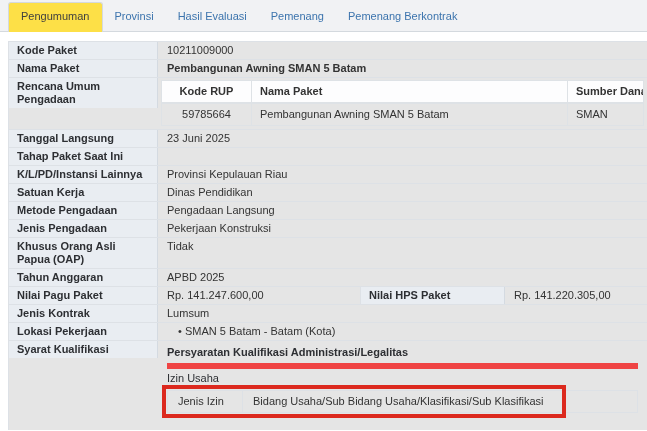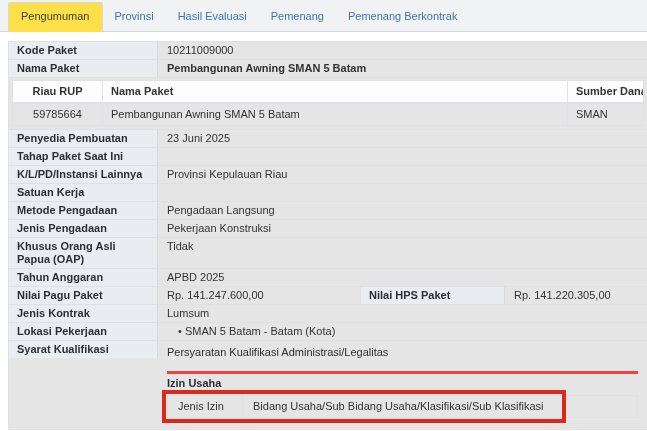--- a/index.html
+++ b/index.html
@@ -36,22 +36,22 @@
   
   .rup-wrap { padding:2px 3px 3px; }
   table.rup { border-collapse:collapse; width:100%; table-layout:fixed; }
   .rup th, .rup td { border:1px solid #dee2e6; padding:4px 8px; text-align:left;
                      white-space:nowrap; overflow:hidden; }
   .rup th { font-weight:bold; border-bottom:2px solid #dee2e6; background:#fdfdfe; }
   .rup .c-kode { width:90px; text-align:center; }
   .rup .c-sumber { width:76px; }
   
   .syarat-value { padding:4px 9px 0; }
-  .sk-title { font-weight:normal; color:#2d2f33; padding:1px 0 12px; border-bottom:3px solid #ef4444; }
-  .sk-sub { font-weight:bold; color:#2d2f33; padding:3px 0 3px; }
+  .sk-title { font-weight:bold; color:#2d2f33; padding:1px 0 4px; border-bottom:6px solid #ef4444; }
+  .sk-sub { font-weight:normal; color:#2d2f33; padding:3px 0 3px; }
   .izin-wrap { position:relative; margin-top:2px; }
   table.izin { border-collapse:collapse; width:100%; }
   .izin td { border:1px solid var(--border); padding:4px 10px; }
   .izin td.ilabel { width:75px; }
   .annotation-box { position:absolute; left:-5px; top:-5px; width:404px;
                     height:calc(100% + 10px); border:4px solid var(--annotation);
                     pointer-events:none; z-index:5; }
 </style>
 </head>
 <body>
@@ -71,55 +71,57 @@
       <div class="dlabel">Kode Paket</div>
       <div class="dvalue">10211009000</div>
     </div>
 
     <div class="drow">
       <div class="dlabel">Nama Paket</div>
       <div class="dvalue bold">Pembangunan Awning SMAN 5 Batam</div>
     </div>
 
     <div class="drow">
+      <div class="dlabel">Rencana Umum Pengadaan</div>
       <div class="dvalue rup-wrap">
         <table class="rup">
           <tbody>
               <tr>
-            <th class="c-kode">Riau RUP</th>
+            <th class="c-kode">Kode RUP</th>
             <th>Nama Paket</th>
             <th class="c-sumber">Sumber Dana</th>
           </tr>
           <tr>
             <td class="c-kode">59785664</td>
             <td>Pembangunan Awning SMAN 5 Batam</td>
             <td class="c-sumber">SMAN</td>
           </tr>
         </tbody>
           </table>
       </div>
     </div>
 
 
     <div class="drow">
-      <div class="dlabel">Penyedia Pembuatan</div>
+      <div class="dlabel">Tanggal Langsung</div>
       <div class="dvalue">23 Juni 2025</div>
     </div>
 
     <div class="drow">
       <div class="dlabel">Tahap Paket Saat Ini</div>
     </div>
 
     <div class="drow">
       <div class="dlabel">K/L/PD/Instansi Lainnya</div>
       <div class="dvalue">Provinsi Kepulauan Riau</div>
     </div>
 
     <div class="drow">
       <div class="dlabel">Satuan Kerja</div>
+      <div class="dvalue">Dinas Pendidikan</div>
     </div>
 
     <div class="drow">
       <div class="dlabel">Metode Pengadaan</div>
       <div class="dvalue">Pengadaan Langsung</div>
     </div>
 
     <div class="drow">
       <div class="dlabel">Jenis Pengadaan</div>
       <div class="dvalue">Pekerjaan Konstruksi</div>

